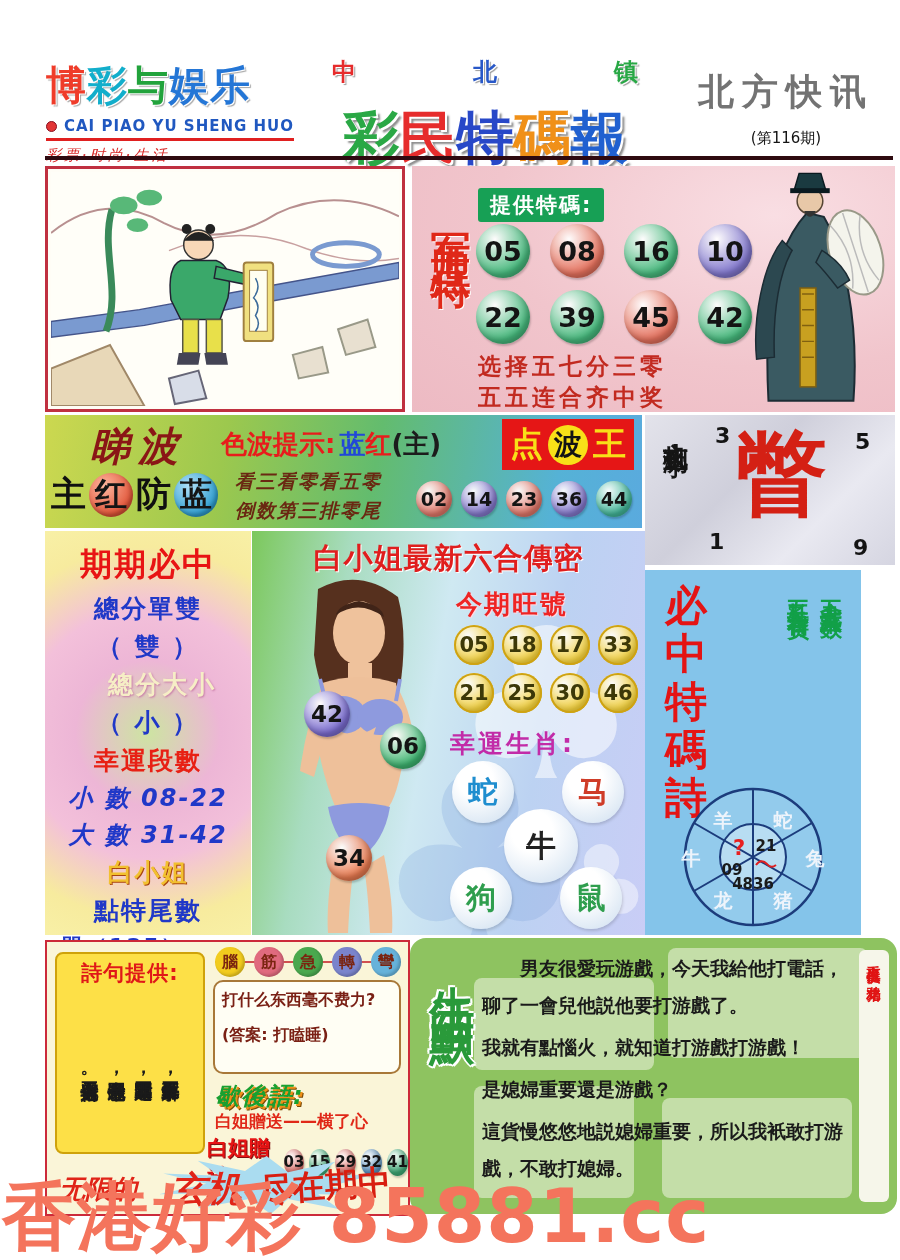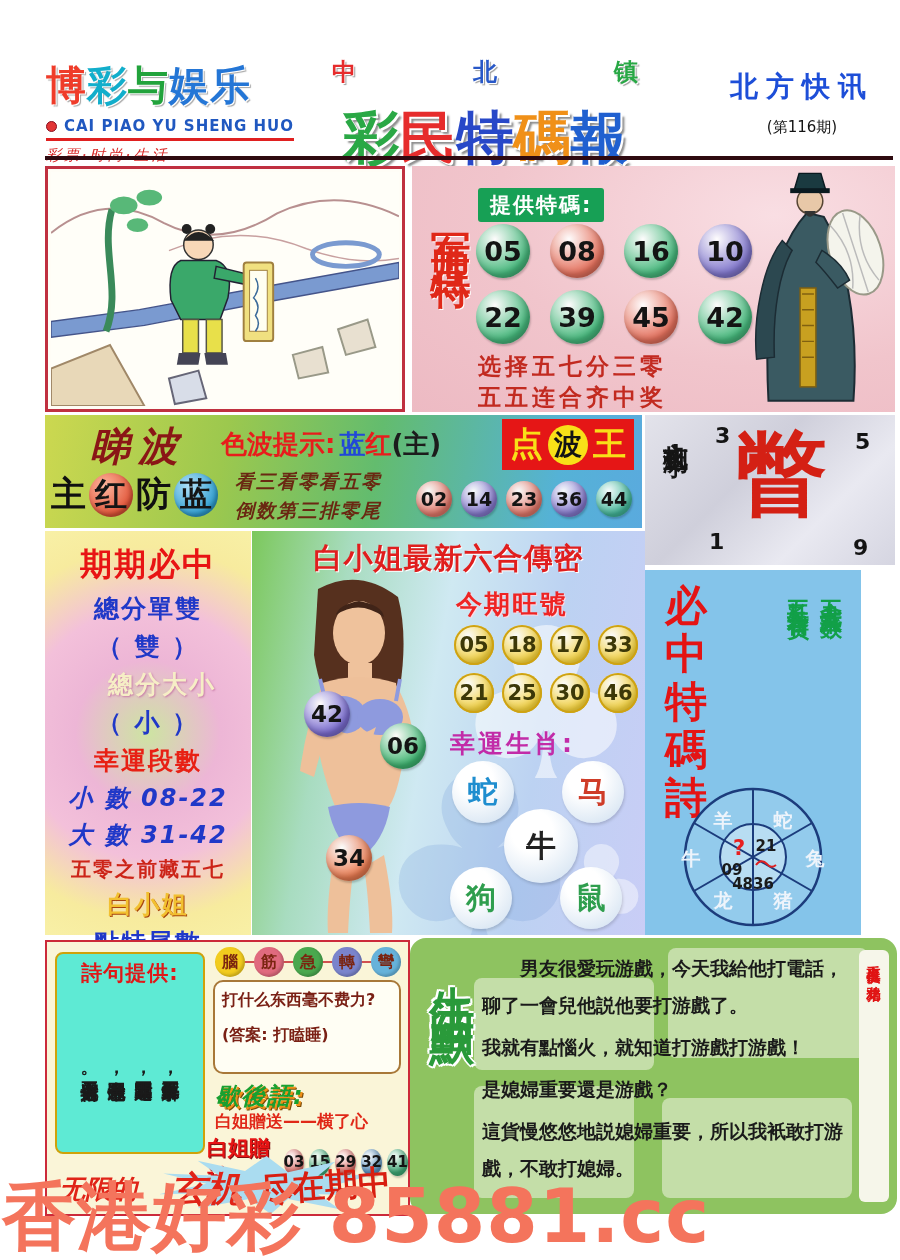--- a/index.html
+++ b/index.html
@@ -18,21 +18,21 @@
   .brand-dot{width:11px;height:11px;border-radius:50%;background:#e23535;border:1px solid #8a1020;}
   .pinyin{color:#2058c0;font-size:15px;font-weight:bold;letter-spacing:1px;}
   .tagline{color:#d82828;font-size:15px;font-style:italic;margin-top:5px;letter-spacing:3px;
            font-family:"DejaVu Serif","Liberation Serif",serif;}
   .masthead{position:absolute;left:318px;top:56px;width:334px;text-align:center;}
   .masthead-top{display:flex;justify-content:space-between;padding:0 14px;font-size:24px;font-weight:900;
                 text-shadow:1px 1px 0 #fff,2px 2px 1px rgba(0,0,0,.4);}
   .masthead-main{font-size:57px;font-weight:900;margin-top:12px;letter-spacing:0;
                  text-shadow:2px 2px 0 #fff,4px 4px 2px rgba(30,30,30,.5);white-space:nowrap;}
   .hdr-right{position:absolute;right:26px;top:68px;text-align:center;}
-  .edition{font-size:28px;font-weight:bold;color:#1d4ed8;letter-spacing:8px;
+  .edition{font-size:36px;font-weight:bold;color:#737373;letter-spacing:8px;
            font-family:"DejaVu Serif","Liberation Serif",serif;}
   .issue{font-size:15px;color:#141414;margin-top:12px;}
   .hdr-rule{position:absolute;left:45px;top:156px;width:848px;height:4px;background:#2e0a10;}
 
   
   .cartoon{position:absolute;left:45px;top:166px;width:360px;height:246px;background:#fffdf6;
            border:3px solid #c03040;padding:3px;}
   .cartoon svg{width:100%;height:100%;display:block;}
 
   
@@ -120,21 +120,21 @@
   .pb-char{font-size:42px;font-weight:900;color:#e41414;position:relative;line-height:1.05;}
   .pb-burst{position:absolute;inset:-9px;background:#f6e41a;z-index:-1;
      clip-path:polygon(50% 0,60% 28%,82% 10%,74% 34%,100% 32%,80% 52%,100% 68%,74% 66%,84% 92%,60% 74%,52% 100%,42% 74%,18% 90%,28% 64%,0 66%,22% 48%,2% 30%,28% 34%,18% 8%,40% 26%);}
   .pb-poem{right:12px;top:12px;height:252px;font-size:22px;font-weight:900;color:#12a048;letter-spacing:3px;}
   .pb-poem div{margin:0 3px;}
   .pb-wheel{left:13px;top:215px;width:190px;height:145px;}
 
   
   .bottomleft{position:absolute;left:45px;top:940px;width:365px;height:276px;background:#faf5d8;
               border:2px solid #cc2a3a;}
-  .verse{position:absolute;left:8px;top:10px;width:150px;height:202px;background:#5eead4;
+  .verse{position:absolute;left:8px;top:10px;width:150px;height:202px;background:#fde047;
          border:2px solid #cfa20a;border-radius:8px;text-align:center;padding-top:5px;}
   .v-title{font-size:21px;font-weight:900;color:#e01818;letter-spacing:1px;}
   .v-poem{margin:6px auto 0;height:168px;font-size:18px;font-weight:bold;color:#1a1a1a;}
   .v-poem div{margin:0 3px;}
   .bubbles{position:absolute;left:168px;top:5px;width:186px;height:30px;}
   .bubble-line{position:absolute;left:0;top:14px;width:186px;height:2px;background:#d05050;}
   .bubbles .row{position:absolute;inset:0;display:flex;gap:9px;}
   .bubble{width:30px;height:30px;border-radius:50%;display:flex;align-items:center;justify-content:center;
           font-size:16px;font-weight:bold;color:#7a2410;background:var(--c,#f2cc1e);
           box-shadow:inset -2px -2px 3px rgba(0,0,0,.2);}
@@ -313,21 +313,20 @@
 
   <div class="mustwin" data-interactable="false">
     <div class="mw-title" data-interactable="false">期期必中</div>
     <div class="mw-line" data-interactable="false" style="color: rgb(32, 56, 200);">總分單雙</div>
     <div class="mw-line" data-interactable="false" style="color: rgb(32, 56, 200);">（ 雙 ）</div>
     <div class="mw-line mw-cream" data-interactable="false" style="color: rgb(246, 238, 198);">總分大小</div>
     <div class="mw-line" data-interactable="false" style="color: rgb(32, 56, 200);">（ 小 ）</div>
     <div class="mw-line" data-interactable="false" style="color: rgb(232, 32, 20);">幸運段數</div>
     <div class="mw-line mw-num" data-interactable="false" style="color: rgb(32, 56, 200);">小 數 08-22</div>
     <div class="mw-line mw-num" data-interactable="false" style="color: rgb(32, 56, 200);">大 數 31-42</div>
-    <div class="mw-line mw-sm" data-interactable="false" style="color: rgb(204, 36, 24);">五零之前藏五七</div>
     <div class="mw-line mw-gold" data-interactable="false" style="color: rgb(242, 192, 48);">白小姐</div>
     <div class="mw-line" data-interactable="false" style="color: rgb(32, 56, 200);">點特尾數</div>
     <div class="mw-line mw-left" data-interactable="false" style="color: rgb(32, 56, 200);">單（135）</div>
     <div class="mw-line mw-right" data-interactable="false" style="color: rgb(32, 56, 200);">雙（248）</div>
   </div>
 
   <div class="secret" data-interactable="false">
     <div class="club" style="left:200px;top:70px;font-size:210px;color:rgba(255,255,255,.55);" data-interactable="false">♣</div>
     <div class="club" style="left:120px;top:210px;font-size:240px;color:rgba(110,150,215,.22);" data-interactable="false">♣</div>
     <div class="club" style="left:300px;top:300px;font-size:110px;color:rgba(255,255,255,.45);" data-interactable="false">♣</div>

